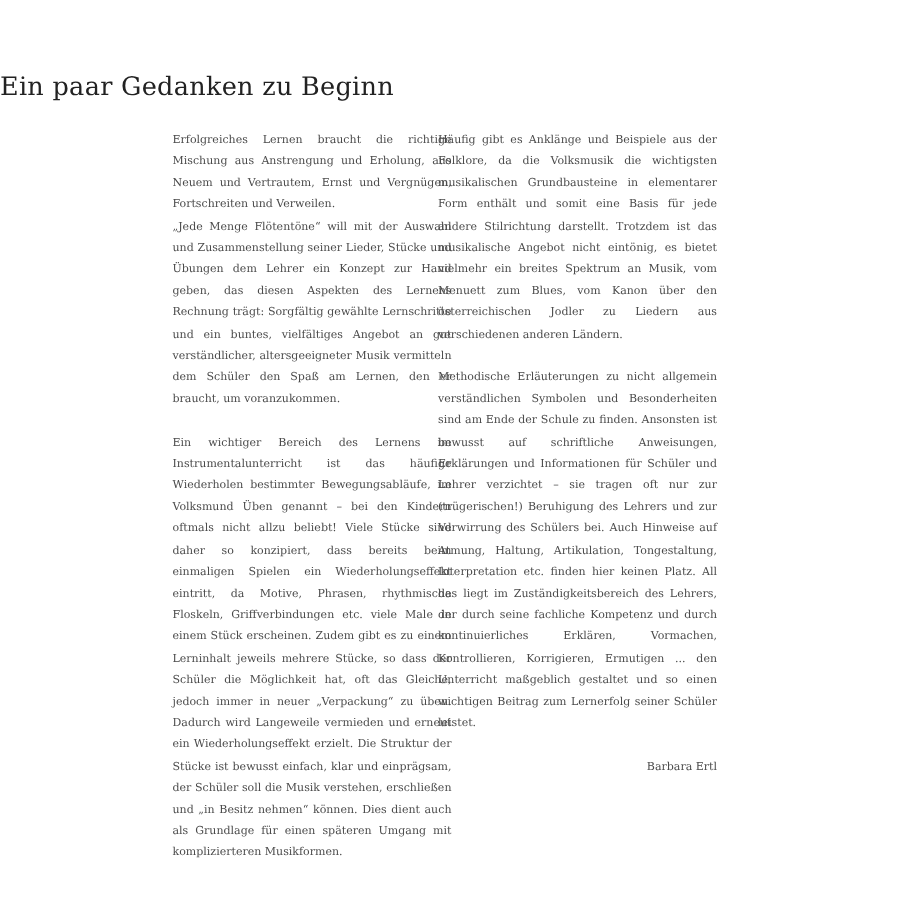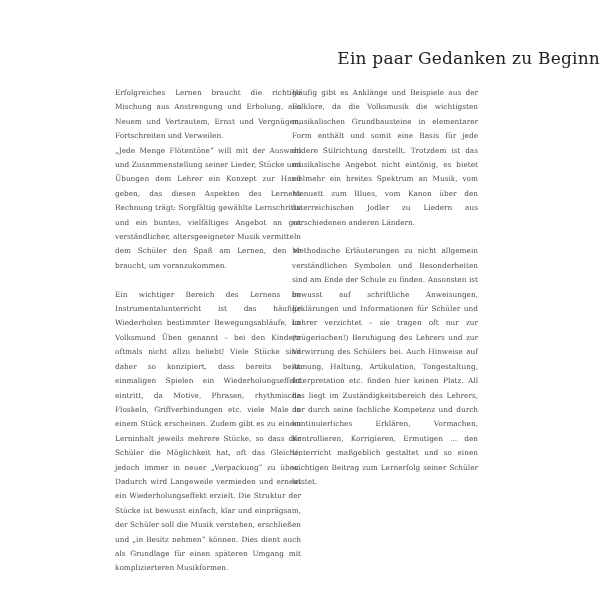--- a/index.html
+++ b/index.html
@@ -13,21 +13,21 @@
       position: relative;
       overflow: hidden;
       font-family: "DejaVu Serif", "Liberation Serif", serif;
       color: #3a3a3a;
     }
     .page-title {
       position: absolute;
       top: 48px;
       left: 0;
       width: 600px;
-      text-align: right;
+      text-align: left;
       font-family: "DejaVu Serif", serif;
       font-size: 17px;
       letter-spacing: 0.2px;
       color: #222222;
       margin: 0;
       font-weight: normal;
     }
     .column {
       position: absolute;
       top: 88px;
@@ -58,13 +58,14 @@
 
 <div class="column col-left">
   <p class="para">Erfolgreiches Lernen braucht die richtige Mischung aus Anstrengung und Erholung, aus Neuem und Vertrautem, Ernst und Vergnügen, Fortschreiten und Verweilen.</p>
   <p class="para">„Jede Menge Flötentöne“ will mit der Auswahl und Zusammenstellung seiner Lieder, Stücke und Übungen dem Lehrer ein Konzept zur Hand geben, das diesen Aspekten des Lernens Rechnung trägt: Sorgfältig gewählte Lernschritte und ein buntes, vielfältiges Angebot an gut verständlicher, altersgeeigneter Musik vermitteln dem Schüler den Spaß am Lernen, den er braucht, um voranzukommen.</p>
   <p class="para gap-before">Ein wichtiger Bereich des Lernens im Instrumentalunterricht ist das häufige Wiederholen bestimmter Bewegungsabläufe, im Volksmund Üben genannt – bei den Kindern oftmals nicht allzu beliebt! Viele Stücke sind daher so konzipiert, dass bereits beim einmaligen Spielen ein Wiederholungseffekt eintritt, da Motive, Phrasen, rhythmische Floskeln, Griffverbindungen etc. viele Male in einem Stück erscheinen. Zudem gibt es zu einem Lerninhalt jeweils mehrere Stücke, so dass der Schüler die Möglichkeit hat, oft das Gleiche, jedoch immer in neuer „Verpackung“ zu üben. Dadurch wird Langeweile vermieden und erneut ein Wiederholungseffekt erzielt. Die Struktur der Stücke ist bewusst einfach, klar und einprägsam, der Schüler soll die Musik verstehen, erschließen und „in Besitz nehmen“ können. Dies dient auch als Grundlage für einen späteren Umgang mit komplizierteren Musikformen.</p>
 </div>
 
 <div class="column col-right">
   <p class="para">Häufig gibt es Anklänge und Beispiele aus der Folklore, da die Volksmusik die wichtigsten musikalischen Grundbausteine in elementarer Form enthält und somit eine Basis für jede andere Stilrichtung darstellt. Trotzdem ist das musikalische Angebot nicht eintönig, es bietet vielmehr ein breites Spektrum an Musik, vom Menuett zum Blues, vom Kanon über den österreichischen Jodler zu Liedern aus verschiedenen anderen Ländern.</p>
   <p class="para gap-before">Methodische Erläuterungen zu nicht allgemein verständlichen Symbolen und Besonderheiten sind am Ende der Schule zu finden. Ansonsten ist bewusst auf schriftliche Anweisungen, Erklärungen und Informationen für Schüler und Lehrer verzichtet – sie tragen oft nur zur (trügerischen!) Beruhigung des Lehrers und zur Verwirrung des Schülers bei. Auch Hinweise auf Atmung, Haltung, Artikulation, Tongestaltung, Interpretation etc. finden hier keinen Platz. All das liegt im Zuständigkeitsbereich des Lehrers, der durch seine fachliche Kompetenz und durch kontinuierliches Erklären, Vormachen, Kontrollieren, Korrigieren, Ermutigen ... den Unterricht maßgeblich gestaltet und so einen wichtigen Beitrag zum Lernerfolg seiner Schüler leistet.</p>
+  <p class="para signature">Barbara Ertl</p>
 </div>
 
 </body></html>

